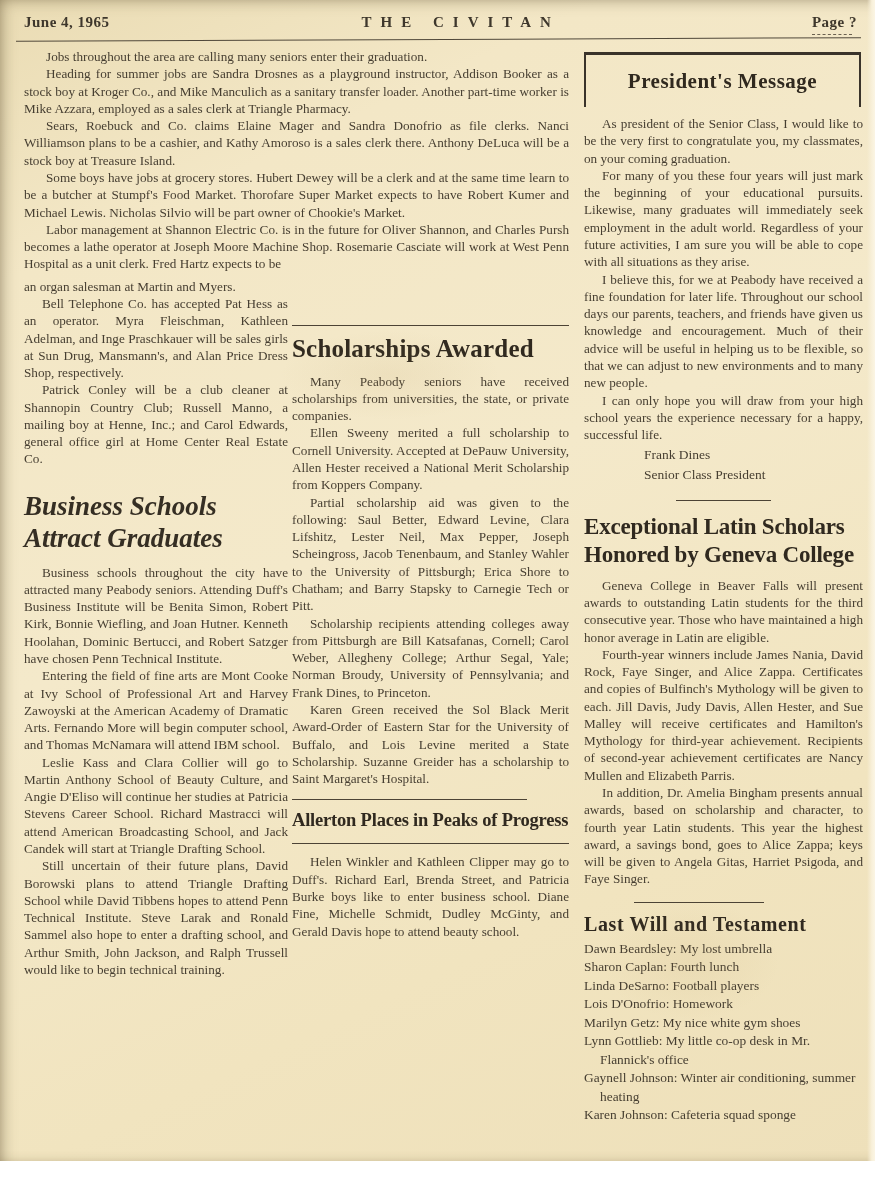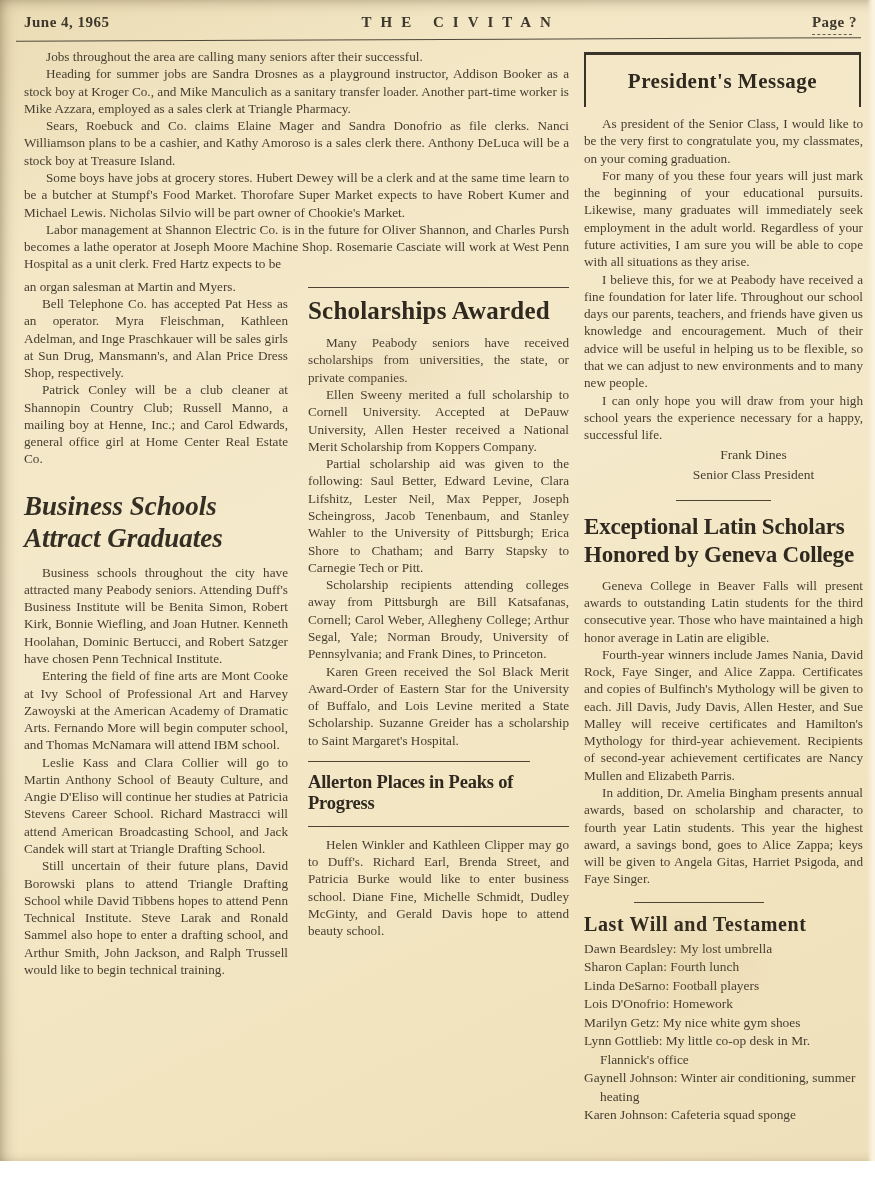--- a/index.html
+++ b/index.html
@@ -39,33 +39,33 @@
   .h-ital2 { font-style:italic; font-weight:bold; font-size:27px; line-height:1.2; color:#352e23; margin:22px 0 9px 0; }
   .h-ital2 span { display:block; }
   .h-bold2 { font-weight:bold; font-size:25px; line-height:1.14; color:#30291f; margin:8px 0 9px 0; letter-spacing:.2px; }
   .h-bold2 span { display:block; }
   .h-allerton { font-weight:bold; font-size:18.5px; color:#30291f; margin:10px 0 4px 0; letter-spacing:-.2px; }
   .h-latin { font-weight:bold; font-size:23px; line-height:1.2; color:#30291f; margin:12px 0 8px 0; letter-spacing:-.2px; }
   .h-latin span { display:block; }
   .h-lw { font-weight:bold; font-size:20px; color:#30291f; margin:10px 0 4px 0; letter-spacing:.6px; }
 
   
-  .twocol { display:flex; gap:20px; margin-top:5px; }
+  .twocol { display:flex; gap:4px; margin-top:5px;align-items:center; }
   .colA { width:264px; flex:none; }
   .colB { flex:1; min-width:0; }
   .colA p.b, .colB p.b, .right-region p.b { text-indent:18px; }
 
   .rule-full { border-top:1.6px solid #4c4335; margin:9px 0; }
   .rule-part { border-top:1.6px solid #4c4335; width:85%; margin:12px auto 10px 0; }
 
   
   .pm-titlebox { border-top:3px solid #3a332a; border-left:2px solid #3a332a; border-right:2px solid #3a332a;
     height:52px; display:flex; align-items:center; justify-content:center; margin:4px 2px 8px 0; }
   .pm-title { font-weight:bold; font-size:21px; color:#30291f; letter-spacing:.5px; }
-  .signature { text-align:center; font-size:13.5px; line-height:1.45; margin-top:2px; padding-left:60px; }
+  .signature { text-align:left; font-size:13.5px; line-height:1.45; margin-top:2px; padding-left:60px; }
   .short-rule { border-top:1.6px solid #4c4335; width:95px; margin:16px auto 6px auto; }
   .short-rule.lw { width:130px; margin:14px auto 8px 50px; }
 
   .lw-item { margin:0; font-size:13.4px; line-height:1.38; padding-left:16px; text-indent:-16px; text-align:left; }
 </style>
 </head>
 <body>
 
 <div class="page">
   <div class="stain" style="left:280px; top:330px; width:220px; height:90px;"></div>
@@ -78,21 +78,21 @@
       <span>Page ?</span>
       <span class="dash"></span>
     </span>
   </div>
   <div class="header-rule"></div>
 
   <div class="content">
 
     <div class="left-region">
       <div>
-          <p class="b">Jobs throughout the area are calling many seniors after their successful.</p>
+          <p class="b">Jobs throughout the area are calling many seniors enter their graduation.</p>
           <p class="b">Heading for summer jobs are Sandra Drosnes as a playground instructor, Addison Booker as a stock boy at Kroger Co., and Mike Manculich as a sanitary transfer loader. Another part-time worker is Mike Azzara, employed as a sales clerk at Triangle Pharmacy.</p>
           <p class="b">Sears, Roebuck and Co. claims Elaine Mager and Sandra Donofrio as file clerks. Nanci Williamson plans to be a cashier, and Kathy Amoroso is a sales clerk there. Anthony DeLuca will be a stock boy at Treasure Island.</p>
           <p class="b">Some boys have jobs at grocery stores. Hubert Dewey will be a clerk and at the same time learn to be a butcher at Stumpf's Food Market. Thorofare Super Market expects to have Robert Kumer and Michael Lewis. Nicholas Silvio will be part owner of Chookie's Market.</p>
           <p class="b">Labor management at Shannon Electric Co. is in the future for Oliver Shannon, and Charles Pursh becomes a lathe operator at Joseph Moore Machine Shop. Rosemarie Casciate will work at West Penn Hospital as a unit clerk. Fred Hartz expects to be</p>
         </div>
 
       <div class="twocol">
         <div class="colA">
           <p class="b cont">an organ salesman at Martin and Myers.</p>
           <div>
@@ -123,21 +123,21 @@
               <p class="b">Partial scholarship aid was given to the following: Saul Better, Edward Levine, Clara Lifshitz, Lester Neil, Max Pepper, Joseph Scheingross, Jacob Tenenbaum, and Stanley Wahler to the University of Pittsburgh; Erica Shore to Chatham; and Barry Stapsky to Carnegie Tech or Pitt.</p>
               <p class="b">Scholarship recipients attending colleges away from Pittsburgh are Bill Katsafanas, Cornell; Carol Weber, Allegheny College; Arthur Segal, Yale; Norman Broudy, University of Pennsylvania; and Frank Dines, to Princeton.</p>
               <p class="b">Karen Green received the Sol Black Merit Award-Order of Eastern Star for the University of Buffalo, and Lois Levine merited a State Scholarship. Suzanne Greider has a scholarship to Saint Margaret's Hospital.</p>
             </div>
 
           <div class="rule-part"></div>
           <div class="h-allerton">Allerton Places in Peaks of Progress</div>
 
           <div class="rule-full" style="margin-top:12px;"></div>
           <div>
-              <p class="b">Helen Winkler and Kathleen Clipper may go to Duff's. Richard Earl, Brenda Street, and Patricia Burke would like to enter business school. Diane Fine, Michelle Schmidt, Dudley McGinty, and Gerald Davis hope to attend beauty school.</p>
+              <p class="b">Helen Winkler and Kathleen Clipper may go to Duff's. Richard Earl, Brenda Street, and Patricia Burke boys like to enter business school. Diane Fine, Michelle Schmidt, Dudley McGinty, and Gerald Davis hope to attend beauty school.</p>
             </div>
         </div>
       </div>
     </div>
 
     <div class="right-region">
       <div class="pm-titlebox">
         <span class="pm-title">President's Message</span>
       </div>
       <div>

